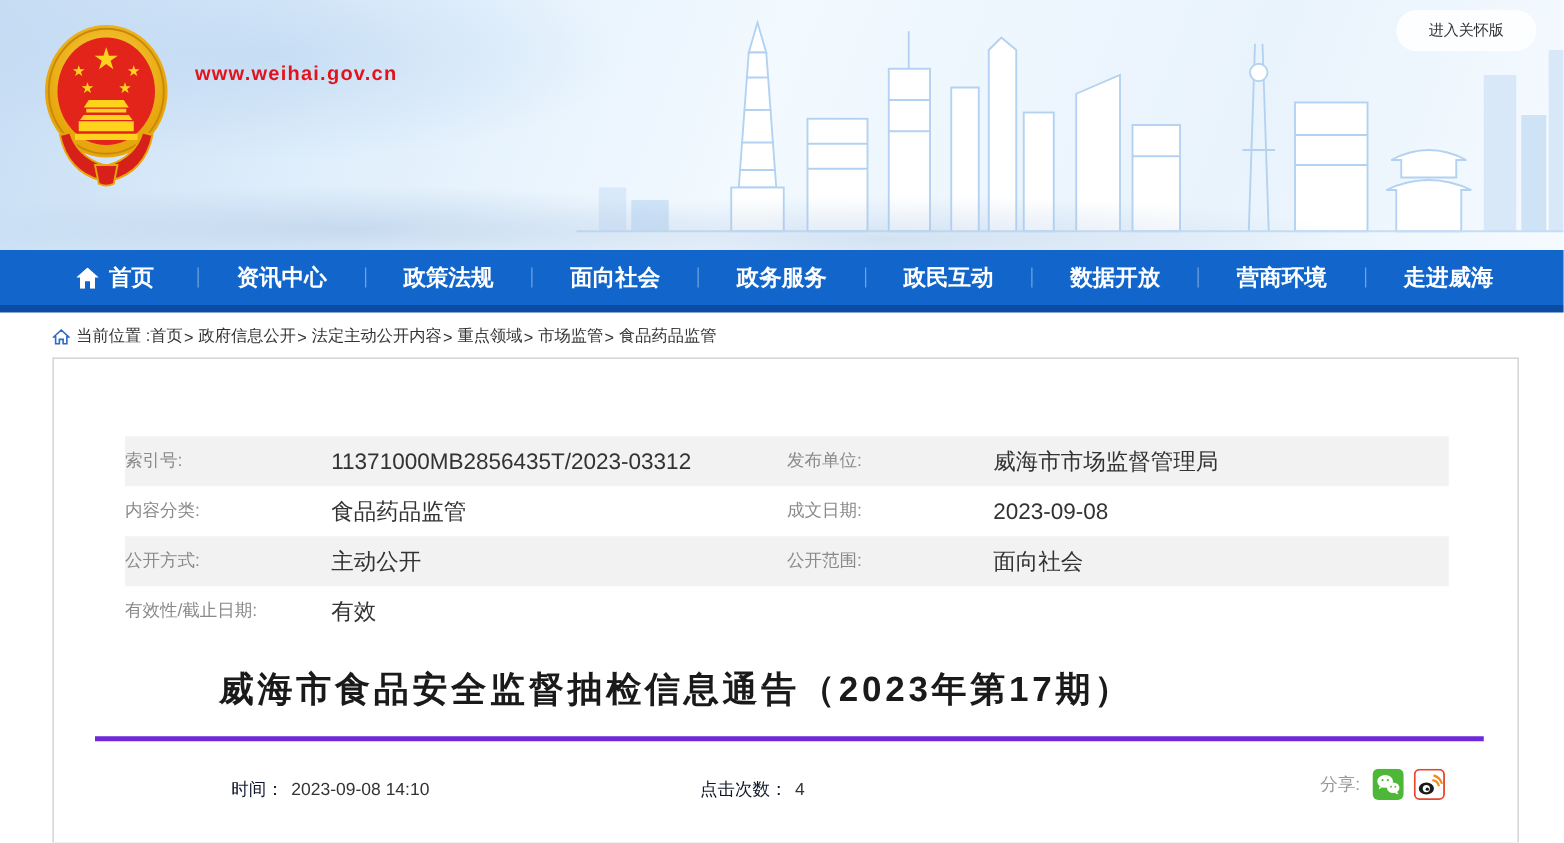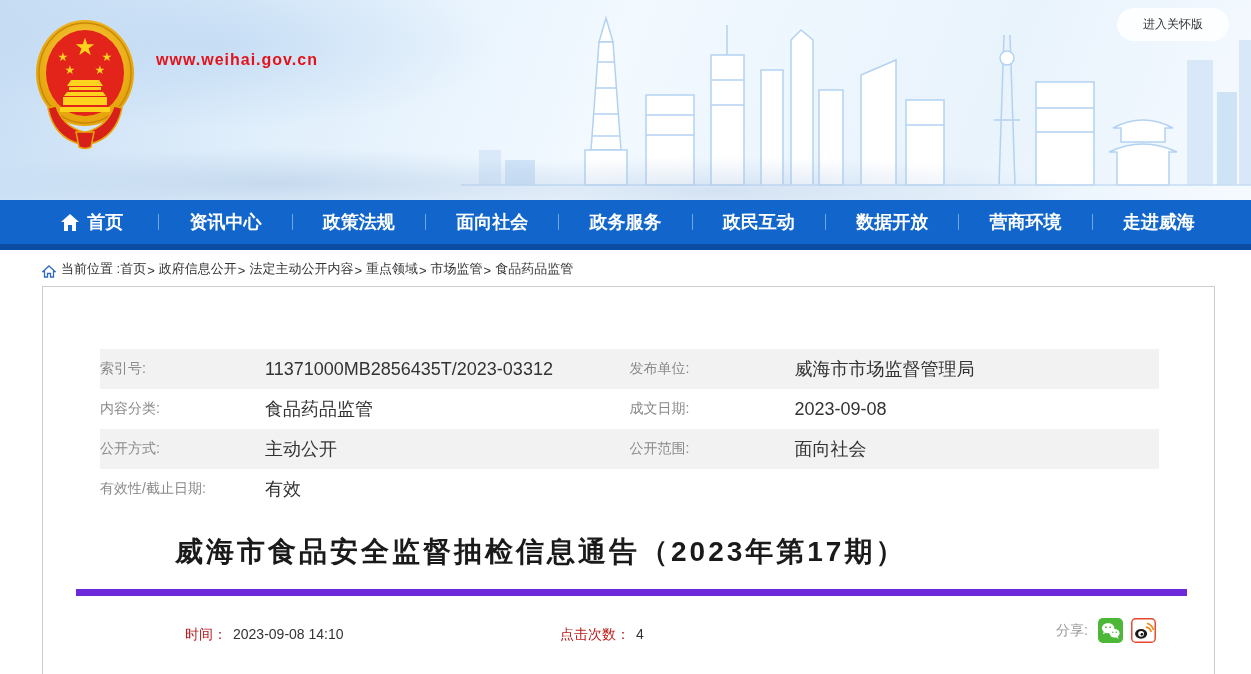--- a/index.html
+++ b/index.html
@@ -28,47 +28,47 @@
 
   
   .nav { height:44px; background:#1266cb; display:flex; align-items:center; padding:0 26px; }
   .nav-item { flex:1; display:flex; justify-content:center; align-items:center; gap:8px;
     color:#fff; font-size:18px; font-weight:bold; cursor:pointer; white-space:nowrap; }
   .nav-sep { width:1px; height:16px; background:rgba(255,255,255,.4); flex:0 0 1px; }
   .nav-strip { height:6px; background:#0b4da5; }
 
   
   .breadcrumb { padding:10px 0 6px 42px; font-size:13px; color:#333; display:flex;
-    align-items:flex-end; white-space:nowrap; }
+    align-items:center; white-space:nowrap; }
   .breadcrumb .bc-ico { margin-right:5px; display:inline-flex; }
   .bc-item { cursor:pointer; }
   .bc-sep { margin:0 4px 0 1px; }
 
   
   .content-box { margin:2px 0 0 42px; width:1173px; height:389px; border:1px solid #ccc;
     background:#fff; padding-top:62px; }
 
   .info-table { margin:0 55px 0 57px; }
   .info-row { display:flex; height:40px; align-items:center; }
   .info-row.grey { background:#f2f2f2; }
   .info-cell { display:flex; width:50%; align-items:center; }
   .info-label { width:120px; text-align:left; color:#8a8a8a; font-size:14px; white-space:nowrap; }
   .info-value { padding-left:45px; color:#333; font-size:18px; white-space:nowrap; }
 
-  .article-head { margin:8px 27px 8px 33px; border-bottom:7px solid #6d28d9; padding:16px 0 18px 0; }
+  .article-head { margin:8px 27px 8px 33px; border-bottom:4px solid #6d28d9; padding:16px 0 18px 0; }
   .article-title { font-size:28px; font-weight:bold; color:#1a1a1a; padding-left:99px;
     letter-spacing:3px; white-space:nowrap; }
 
   .article-meta { position:relative; height:40px; margin-top:22px; font-size:14px; color:#444; }
   .meta-time   { position:absolute; left:142px; top:8px; }
   .meta-clicks { position:absolute; left:517px; top:8px; }
   .meta-share  { position:absolute; right:58px; top:0; display:flex; align-items:center; gap:8px; }
   .meta-share .share-label { color:#999; margin-right:2px; }
   .share-ico { width:25px; height:25px; cursor:pointer; display:inline-flex; }
-  .meta-label { color:#b91c1c; }
+  .meta-label { color:#0f172a; }
   .meta-value { color:#333; margin-left:6px; }
 </style>
 </head>
 <body>
 
 <div class="header">
   <div class="cloud1"></div>
 
   <svg class="skyline" width="790" height="200" viewBox="0 0 790 200" fill="none" stroke="#b3d2f2" stroke-width="1.5">
     <rect x="18" y="150" width="22" height="35" fill="#d9e9f9" stroke="none"></rect>

